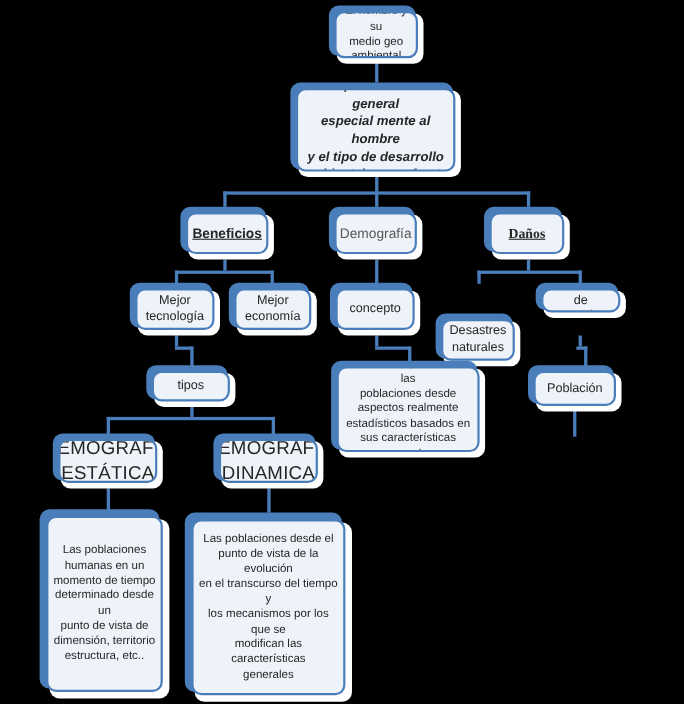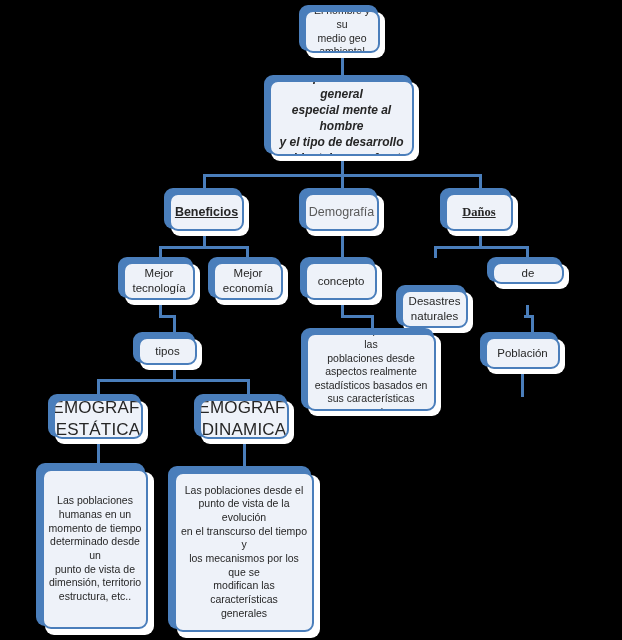--- a/index.html
+++ b/index.html
@@ -221,21 +221,21 @@
 
   <div class="node" style="left:487px; top:257px; width:82px; height:32px;">
     <div class="shadowplate"></div>
     <div class="plate"></div>
     <div class="face">
       <span class="label">Extinción de
 seres vivos</span>
     </div>
   </div>
 
-  <div class="node" style="left:133px; top:332px; width:69px; height:38px;">
+  <div class="node" style="left:133px; top:332px; width:81px; height:38px;">
     <div class="shadowplate"></div>
     <div class="plate"></div>
     <div class="face">
       <span class="label">tipos</span>
     </div>
   </div>
 
   <div class="node" style="left:301px; top:328px; width:140px; height:88px;">
     <div class="shadowplate"></div>
     <div class="plate"></div>

